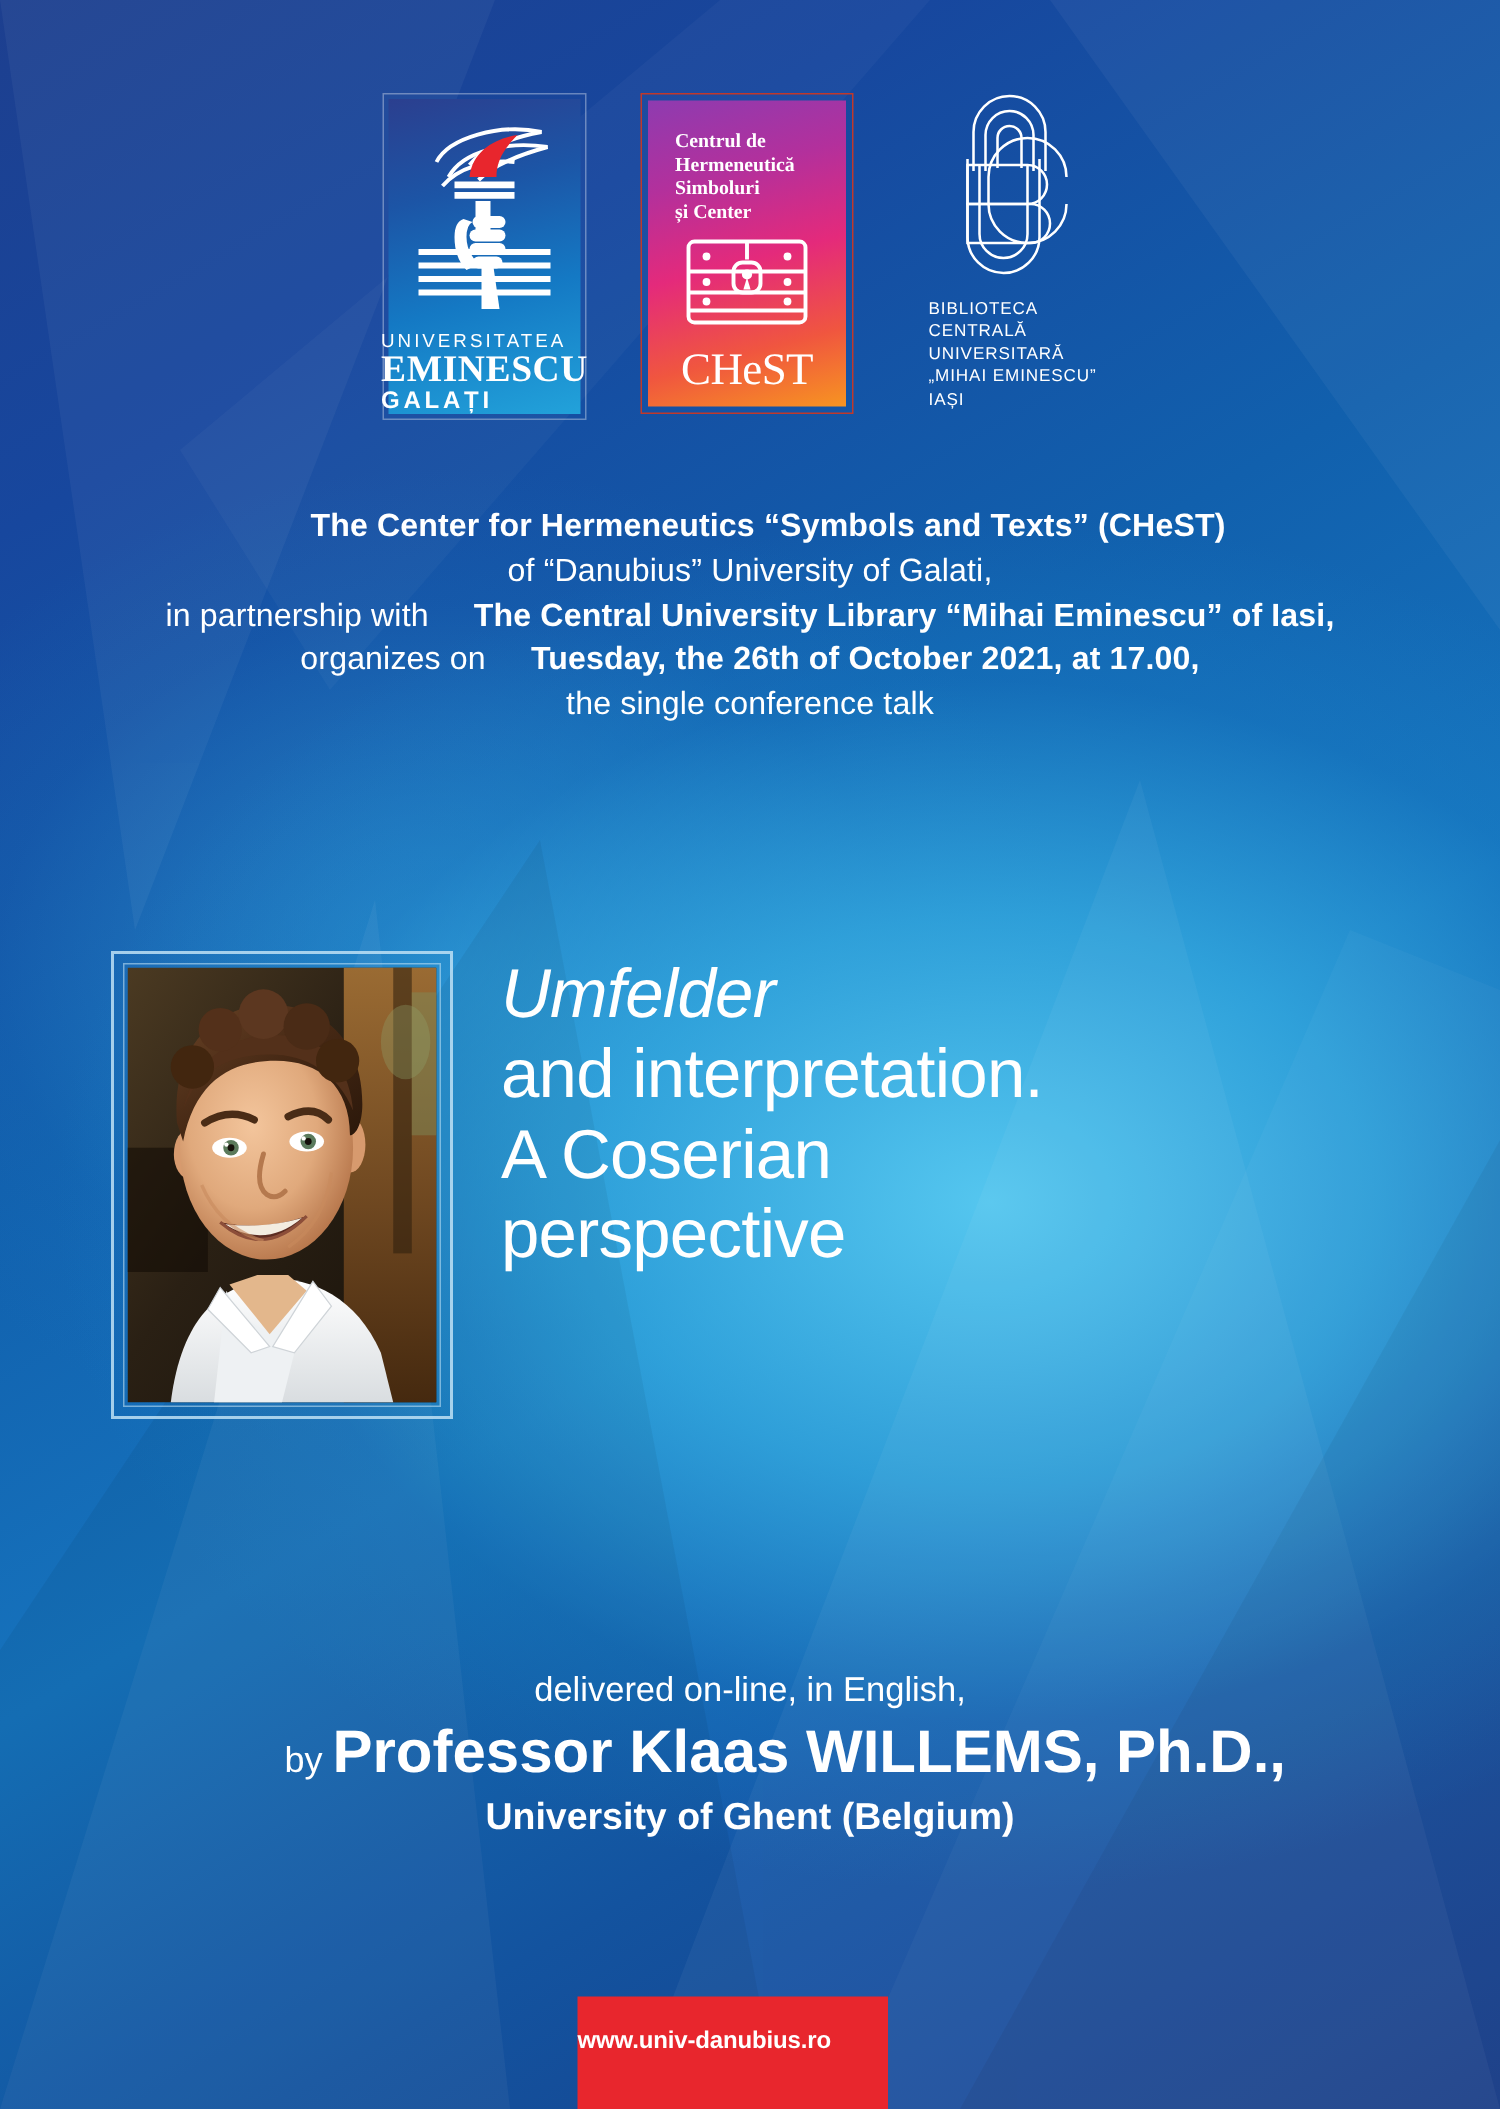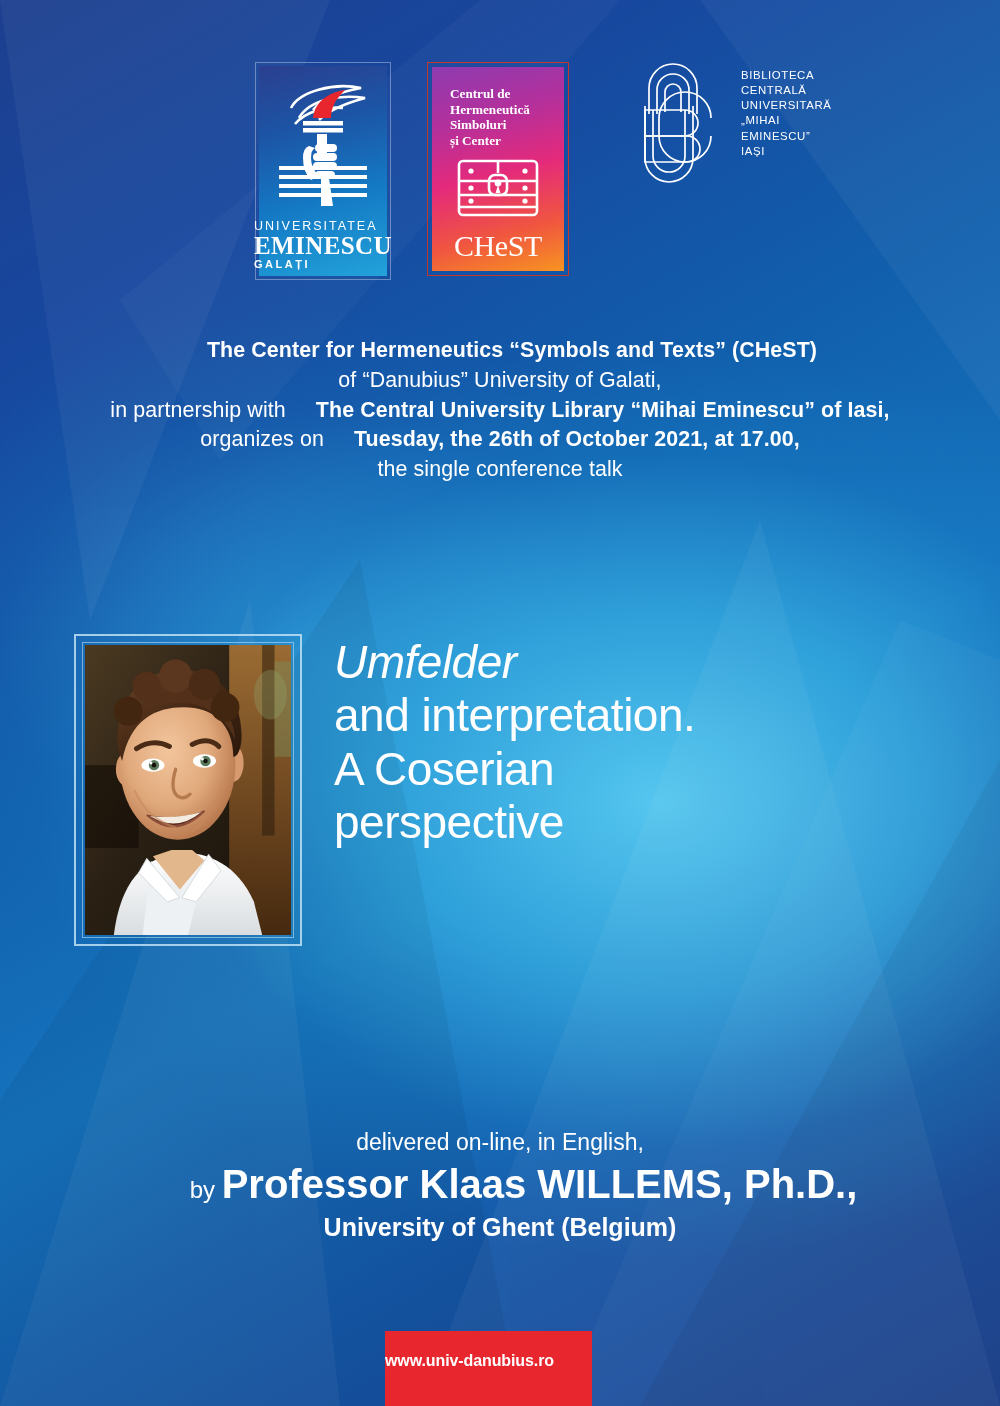--- a/index.html
+++ b/index.html
@@ -35,39 +35,39 @@
   .danubius-inner{
     width:100%;height:100%;
     background:linear-gradient(165deg,#2b3f8f 0%,#1c55a6 30%,#1479c4 62%,#22a2da 100%);
     display:flex;flex-direction:column;align-items:center;justify-content:flex-start;
     box-sizing:border-box;padding-top:8px;
   }
   .torch{width:108px;height:140px;}
   .dan-txt{color:#fff;text-align:left;line-height:1;margin-top:2px;}
   .dan-t1{font-size:12.5px;letter-spacing:2.0px;font-weight:400;}
   .dan-t2{font-size:25px;letter-spacing:0.4px;font-weight:bold;font-family:"Liberation Serif",serif;}
-  .dan-t3{font-size:11px;letter-spacing:2.5px;font-weight:bold;margin-top:1px;}
+  .dan-t3{font-size:16px;letter-spacing:2.5px;font-weight:bold;margin-top:1px;}
 
   .chest{
     width:142px;height:214px;
     border:1px solid #c0392b;padding:4px;box-sizing:border-box;
   }
   .chest-inner{
     width:100%;height:100%;box-sizing:border-box;
     background:linear-gradient(165deg,#8e3bb0 0%,#b3309c 26%,#e42a7b 52%,#f0563f 78%,#f79421 100%);
     display:flex;flex-direction:column;align-items:center;padding-top:19px;
   }
   .chest-title{
     color:#fff;font-family:"Liberation Serif",serif;font-weight:bold;
     font-size:13.2px;line-height:1.18;text-align:left;width:96px;
   }
   .chest-icon{width:86px;height:66px;margin-top:7px;}
   .chest-word{color:#fff;font-size:30px;font-family:"Liberation Serif",serif;margin-top:4px;letter-spacing:-0.4px;}
 
-  .bcu{width:140px;height:218px;display:flex;flex-direction:row;align-items:flex-start;}
+  .bcu{width:140px;height:218px;display:flex;flex-direction:column;align-items:flex-start;}
   .bcu-mark{width:108px;height:126px;margin-left:14px;}
   .bcu-txt{color:#fff;font-size:11.4px;line-height:1.33;letter-spacing:0.6px;margin-left:14px;margin-top:6px;}
 
   
   .intro{
     position:absolute;left:0;right:0;top:336px;
     text-align:center;color:#ffffff;
     font-size:21.4px;line-height:1.39;letter-spacing:0.1px;
   }
   .intro .b{font-weight:bold;margin-left:24px;}
@@ -89,21 +89,21 @@
     position:absolute;left:334px;top:636px;width:620px;
     color:#fff;font-weight:normal;
     font-size:46px;line-height:1.16;letter-spacing:-0.5px;
   }
   .title .ital{font-style:italic;}
 
   
   .speaker{
     position:absolute;left:0;right:0;top:1112px;text-align:center;color:#fff;
   }
-  .sp-line1{font-size:23px;line-height:1.3;margin-top:16px;}
+  .sp-line1{font-size:23px;line-height:1.3;}
   .sp-line2{font-size:40px;font-weight:bold;line-height:1.22;margin-top:2px;padding-left:47px;}
   .sp-line2 .small{font-size:24px;font-weight:normal;}
   .sp-line3{font-size:25px;font-weight:bold;line-height:1.3;margin-top:2px;}
 
   
   .footer-bar{
     position:absolute;left:385px;top:1331px;width:207px;height:75px;
     background:#e8262d;display:flex;align-items:flex-start;justify-content:flex-start;
   }
   .footer-bar span{

